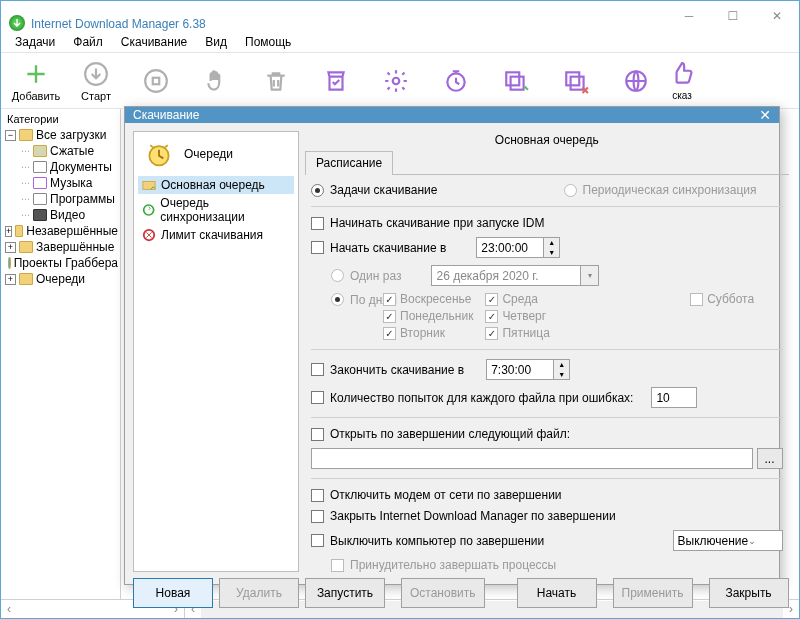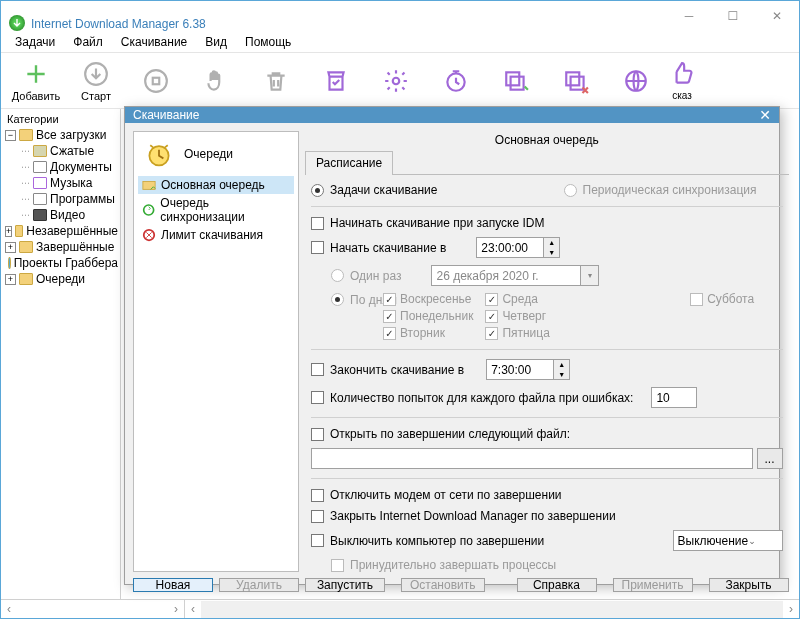--- a/index.html
+++ b/index.html
@@ -55,21 +55,21 @@
 .dlg-title .cx{margin-left:auto;font-size:14px;cursor:pointer;}
 .dlg-body{flex:1;display:flex;padding:8px;gap:6px;}
 .dlg-left{width:200px;display:flex;flex-direction:column;}
 .dlg-left-top{flex:1;border:1px solid #bdbdbd;background:#fff;padding:4px;}
 .q-head{display:flex;align-items:center;gap:10px;padding:4px 6px 8px;}
 .q-head .clk{width:30px;height:28px;}
 .q-list .qi{display:flex;align-items:center;gap:5px;padding:2px 4px;}
 .q-list .qi.sel{background:#cde6f7;}
 .qico{width:14px;height:14px;}
 .dlg-left-btns{display:flex;gap:6px;padding-top:6px;}
-.btn{height:14px;border:1px solid #a0a0a0;background:#e9e9e9;padding:0 8px;display:flex;align-items:center;justify-content:center;cursor:default;min-width:80px;}
+.btn{height:30px;border:1px solid #a0a0a0;background:#e9e9e9;padding:0 8px;display:flex;align-items:center;justify-content:center;cursor:default;min-width:80px;}
 .btn.primary{border-color:#2a7ab0;background:#e4f0fb;}
 .btn.dis{color:#9a9a9a;}
 
 .dlg-right{flex:1;display:flex;flex-direction:column;}
 .dlg-right-head{text-align:center;padding:2px 0 4px;}
 .tabs{display:flex;border-bottom:1px solid #bdbdbd;}
 .tab{padding:4px 10px;border:1px solid #bdbdbd;border-bottom:none;background:#f0f0f0;margin-right:-1px;position:relative;}
 .tab.active{background:#f0f0f0;z-index:1;}
 .tab.active::after{content:"";position:absolute;left:0;right:0;bottom:-1px;height:1px;background:#f0f0f0;}
 .tab:not(.active){background:#e4e4e4;}
@@ -493,21 +493,21 @@
       </div>
       <div class="dlg-right-btns">
         <div class="btn">
             <span>Запустить</span>
           </div>
         <div class="btn dis">
             <span>Остановить</span>
           </div>
         <div class="sp"></div>
         <div class="btn">
-            <span>Справка</span>
+            <span>Начать</span>
           </div>
         <div class="btn dis">
             <span>Применить</span>
           </div>
         <div class="btn">
             <span>Закрыть</span>
           </div>
       </div>
     </div>
   </div>

